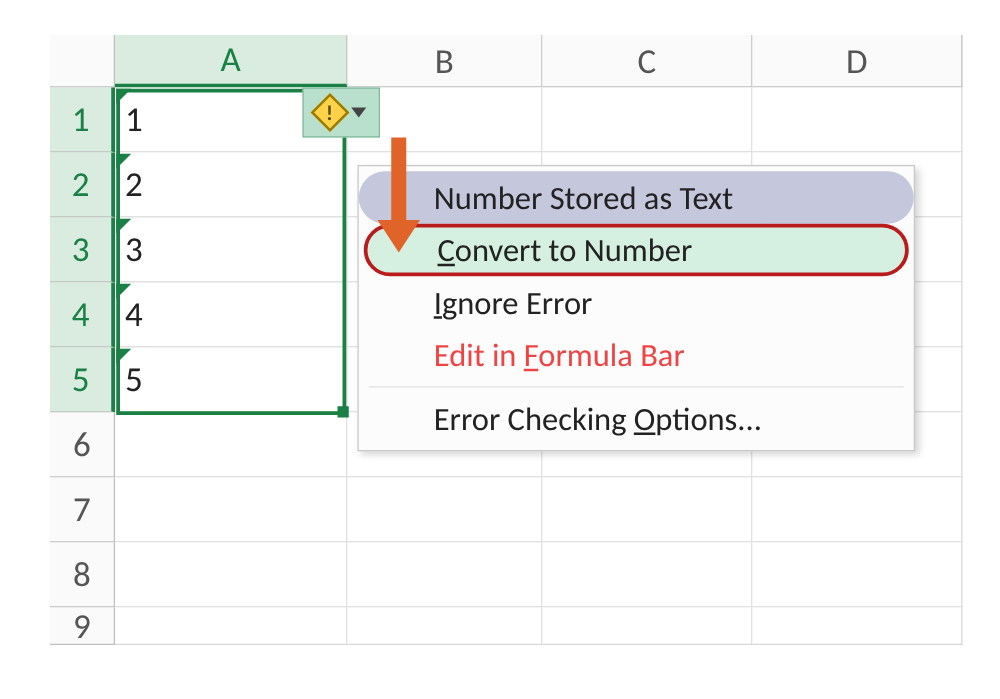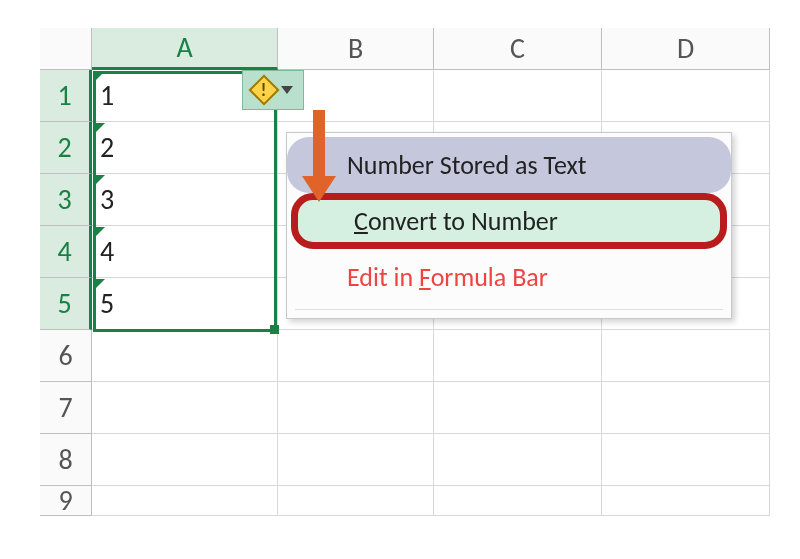--- a/index.html
+++ b/index.html
@@ -182,35 +182,35 @@
     position: absolute;
     left: 286px; top: 132px;
     width: 446px;
     background: #fcfcfc;
     border: 1px solid #c8c8c8;
     box-shadow: 3px 3px 6px rgba(0,0,0,0.18);
     z-index: 10;
     padding: 4px 0;
   }
   .menu-item {
-    height: 56px;
+    height: 42px;
     display: flex; align-items: center;
     padding: 0 63px 0 60px;
     font-size: 26px;
     color: #222;
     cursor: default;
     border-radius: 22px;
   }
   .menu-item.header {
     background: #c5c7dd;
     cursor: default;
   }
   .menu-item.highlight {
     background: #d5f0e0;
-    border: 7px solid #b91c1c;
+    border: 3px solid #b91c1c;
     margin: 0 4px;
     padding-left: 56px;
     cursor: pointer;
   }
   .menu-item.disabled {
     color: #ef4444;
     cursor: default;
   }
   .menu-item.enabled { cursor: pointer; }
   .menu-item u { text-decoration: underline; }
@@ -317,19 +317,25 @@
   <div class="arrow">
     <div class="shaft"></div>
     <div class="head"></div>
   </div>
 
   <div class="menu">
     <div class="menu-item header">Number Stored as Text</div>
     <div class="menu-item highlight">
       <span><u>C</u>onvert to Number</span>
     </div>
+    <div class="menu-item enabled">
+      <span><u>I</u>gnore Error</span>
+    </div>
     <div class="menu-item disabled">
       <span>Edit in <u>F</u>ormula Bar</span>
     </div>
     <div class="menu-sep"></div>
+    <div class="menu-item enabled">
+      <span>Error Checking <u>O</u>ptions...</span>
+    </div>
   </div>
 
 </div>
 
 </body></html>

